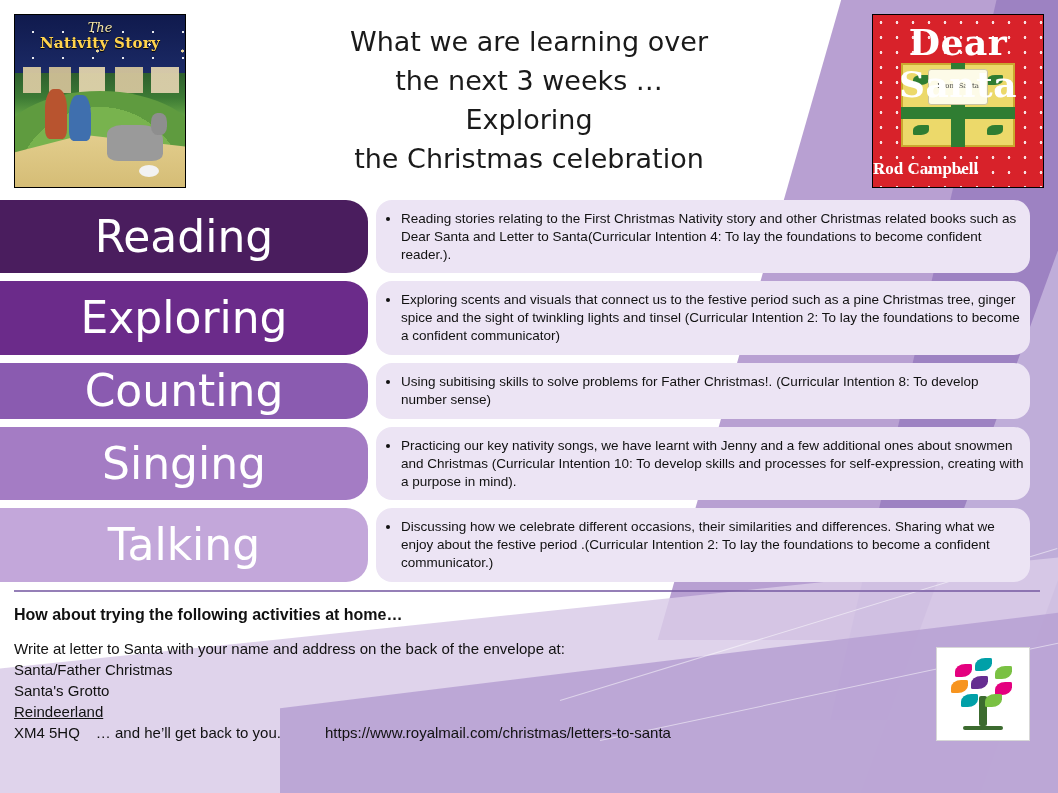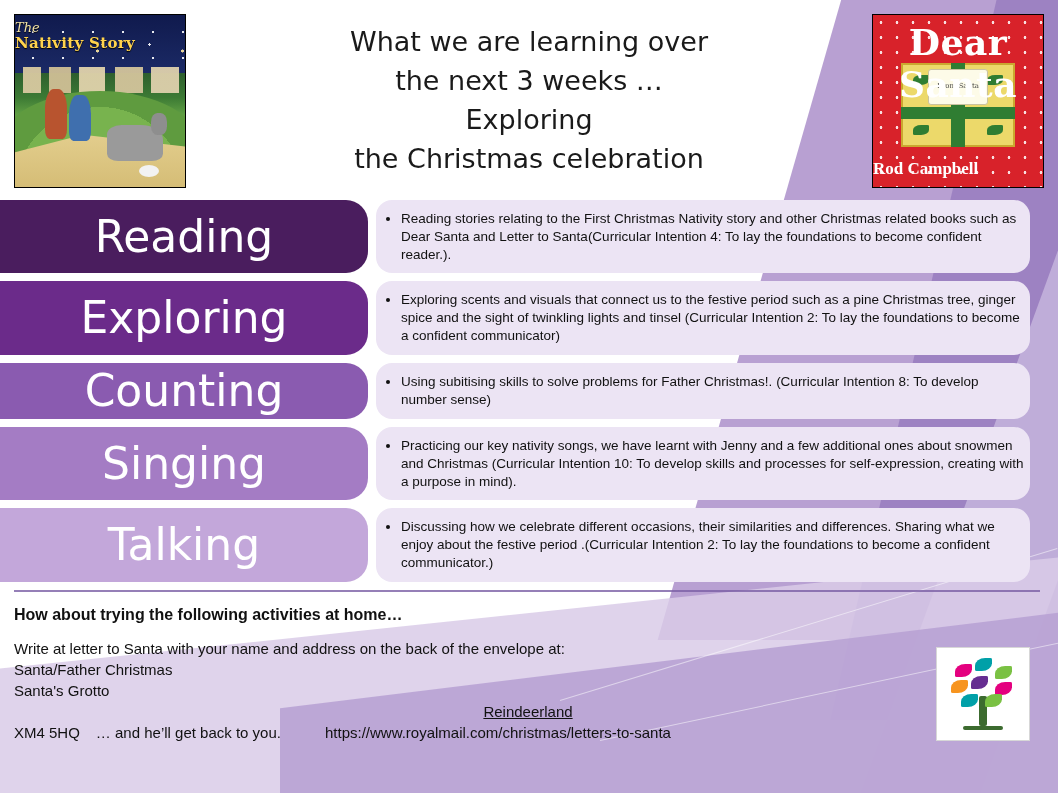--- a/index.html
+++ b/index.html
@@ -87,21 +87,21 @@
       radial-gradient(circle, #fff 1px, transparent 1.4px),
       radial-gradient(circle, #fff 1px, transparent 1.4px),
       radial-gradient(circle, #ffe9a0 1.3px, transparent 1.8px);
     background-size: 30px 26px, 47px 37px, 85px 60px;
     background-position: 3px 4px, 17px 11px, 40px 6px;
     opacity: .9;
     height: 60px;
   }
   .nativity .title-band {
     position: absolute; top: 6px; left: 0; right: 0;
-    text-align: left;
+    text-align: center;
     color: #ffd34d;
     font-family: "DejaVu Serif", serif;
     font-size: 11px;
     line-height: 1.1;
     text-shadow: 0 1px 1px #000;
   }
   .nativity .title-band .the {
     display: block; color: #f4e4a6; font-size: 13px; font-style: italic;
   }
   .nativity .title-band .main {
@@ -236,21 +236,21 @@
     padding: 14px 16px 0 14px;
     font-size: 15px;
     color: #111;
   }
   .footer .lead {
     font-weight: bold;
     font-size: 16px;
     margin-bottom: 16px;
   }
   .footer .ln { margin-bottom: 4px; }
-  .footer .underline { text-decoration: underline; text-align: center; }
+  .footer .underline { text-decoration: underline; }
   .footer .last { display: flex; gap: 16px; align-items: baseline; }
   .footer .url { margin-left: 28px; }
 
   .logo {
     position: absolute;
     right: 28px; bottom: 52px;
     width: 94px; height: 94px;
     background: #ffffff;
     border: 1px solid #d7d7d7;
     z-index: 6;

